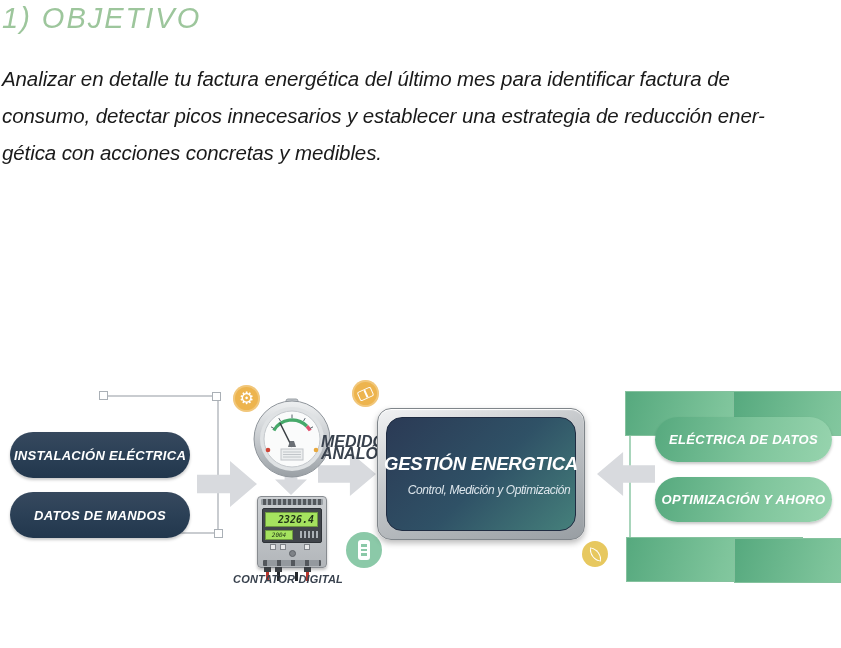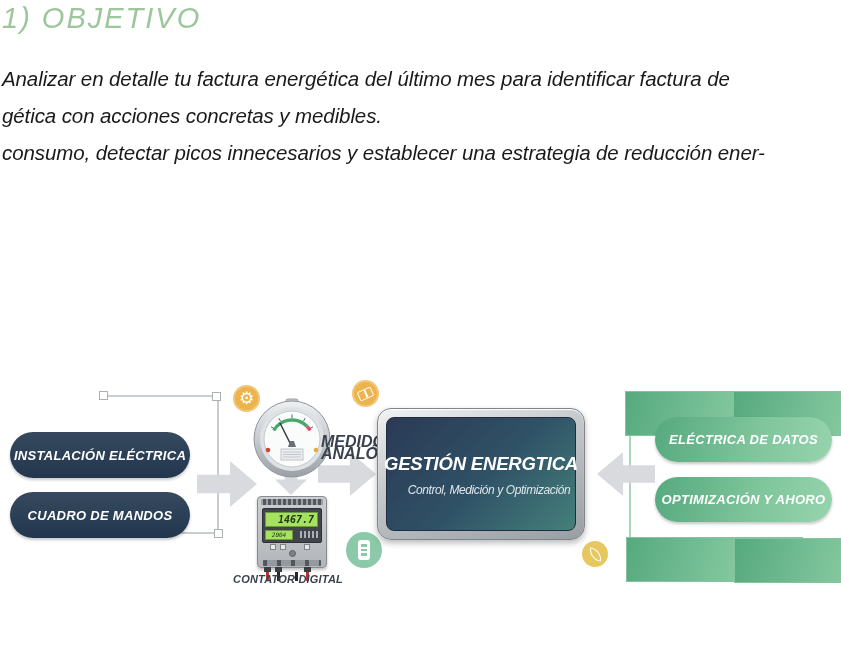--- a/index.html
+++ b/index.html
@@ -30,21 +30,21 @@
   
   .arrow{background:#d8dade;}
   .arrow-right{clip-path:polygon(0 30%,55% 30%,55% 0,100% 50%,55% 100%,55% 70%,0 70%);}
   .arrow-left{clip-path:polygon(100% 30%,45% 30%,45% 0,0 50%,45% 100%,45% 70%,100% 70%);}
   .arrow-down{clip-path:polygon(30% 0,70% 0,70% 45%,100% 45%,50% 100%,0 45%,30% 45%);}
 
   
   .panel-frame{left:377px;top:408px;width:206px;height:130px;border-radius:14px;
     background:linear-gradient(160deg,#f2f3f4 0%,#c6c9cc 40%,#989ea3 100%);
     border:1px solid #7f858a;box-shadow:0 3px 6px rgba(0,0,0,.28), inset 0 1px 1px #ffffff;}
-  .panel-inner{position:absolute;left:8px;top:8px;right:8px;bottom:8px;border-radius:8px;
+  .panel-inner{position:absolute;left:8px;top:8px;right:8px;bottom:8px;border-radius:16px;
     background:linear-gradient(135deg,#2b3a55 0%,#2f5166 52%,#45807b 100%);
     border:1px solid #1f2c42;display:flex;flex-direction:column;align-items:center;justify-content:center;}
   .panel-title{color:#ffffff;font-weight:bold;font-size:18.5px;line-height:23px;letter-spacing:-0.2px;white-space:nowrap;}
   .panel-sub{color:#dde6ec;font-size:12px;letter-spacing:-0.4px;margin-top:8px;white-space:nowrap;margin-left:16px;}
 
   
   .badge{border-radius:50%;display:flex;align-items:center;justify-content:center;}
   .badge.amber{background:#edb44e;box-shadow:inset 0 0 0 2px rgba(255,255,255,.25);}
   .badge.gold{background:#e7c85f;}
   .badge.mint{background:#8bc9a8;}
@@ -83,22 +83,22 @@
 </style>
 </head>
 <body>
 
 <div class="stage">
 
   <div class="abs page-title">1) OBJETIVO</div>
 
   <div class="abs para para1">
     <div class="pline">Analizar en detalle tu factura energética del último mes para identificar factura de</div>
+    <div class="pline">consumo, detectar picos innecesarios y establecer una estrategia de reducción ener-</div>
     <div class="pline">gética con acciones concretas y medibles.</div>
-    <div class="pline">consumo, detectar picos innecesarios y establecer una estrategia de reducción ener-</div>
   </div>
 
 
   <div class="abs bracket-line" style="left:108px;top:395px;width:106px;height:1.5px;"></div>
   <div class="abs bracket-line" style="left:217px;top:397px;width:1.5px;height:136px;"></div>
   <div class="abs bracket-line" style="left:110px;top:532px;width:106px;height:1.5px;"></div>
   <div class="abs bracket-sq" style="left:99px;top:391px;"></div>
   <div class="abs bracket-sq" style="left:212px;top:392px;"></div>
   <div class="abs bracket-sq" style="left:101px;top:528px;"></div>
   <div class="abs bracket-sq" style="left:214px;top:529px;"></div>
@@ -155,21 +155,21 @@
   </div>
 
   <div class="abs meter-label" style="left:321px;top:436px;width:62px;font-size:16px;line-height:12px;">
     <div>MEDIDOR</div>
     <div>ANALÓGICO</div>
   </div>
 
   <div class="abs dm-body">
     <div class="dm-top"></div>
     <div class="dm-screen">
-      <div class="dm-lcd-main">1467.7</div>
+      <div class="dm-lcd-main">2326.4</div>
       <div class="dm-lcd-sub">2004</div>
       <div class="dm-marks"></div>
     </div>
     <div class="dm-btn" style="left:12px;top:47px;"></div>
     <div class="dm-btn" style="left:22px;top:47px;"></div>
     <div class="dm-btn" style="left:46px;top:47px;"></div>
     <div class="dm-screw"></div>
     <div class="dm-termstrip"></div>
   </div>
 
@@ -200,21 +200,21 @@
     <div class="panel-inner">
       <div class="panel-title">GESTIÓN ENERGTICA</div>
       <div class="panel-sub">Control, Medición y Optimización</div>
     </div>
   </div>
 
   <div class="abs flow-box navy" style="top:417px;">
     <span>INSTALACIÓN ELÉCTRICA</span>
   </div>
   <div class="abs flow-box navy" style="top:477px;">
-    <span>CUADRO DE MANDOS</span>
+    <span>DATOS DE MANDOS</span>
   </div>
 
   <div class="abs flow-box green" style="top:417px;">
     <span>ELÉCTRICA DE DATOS</span>
   </div>
   <div class="abs flow-box green" style="top:477px;">
     <span>OPTIMIZACIÓN Y AHORO</span>
   </div>
 
 </div>

